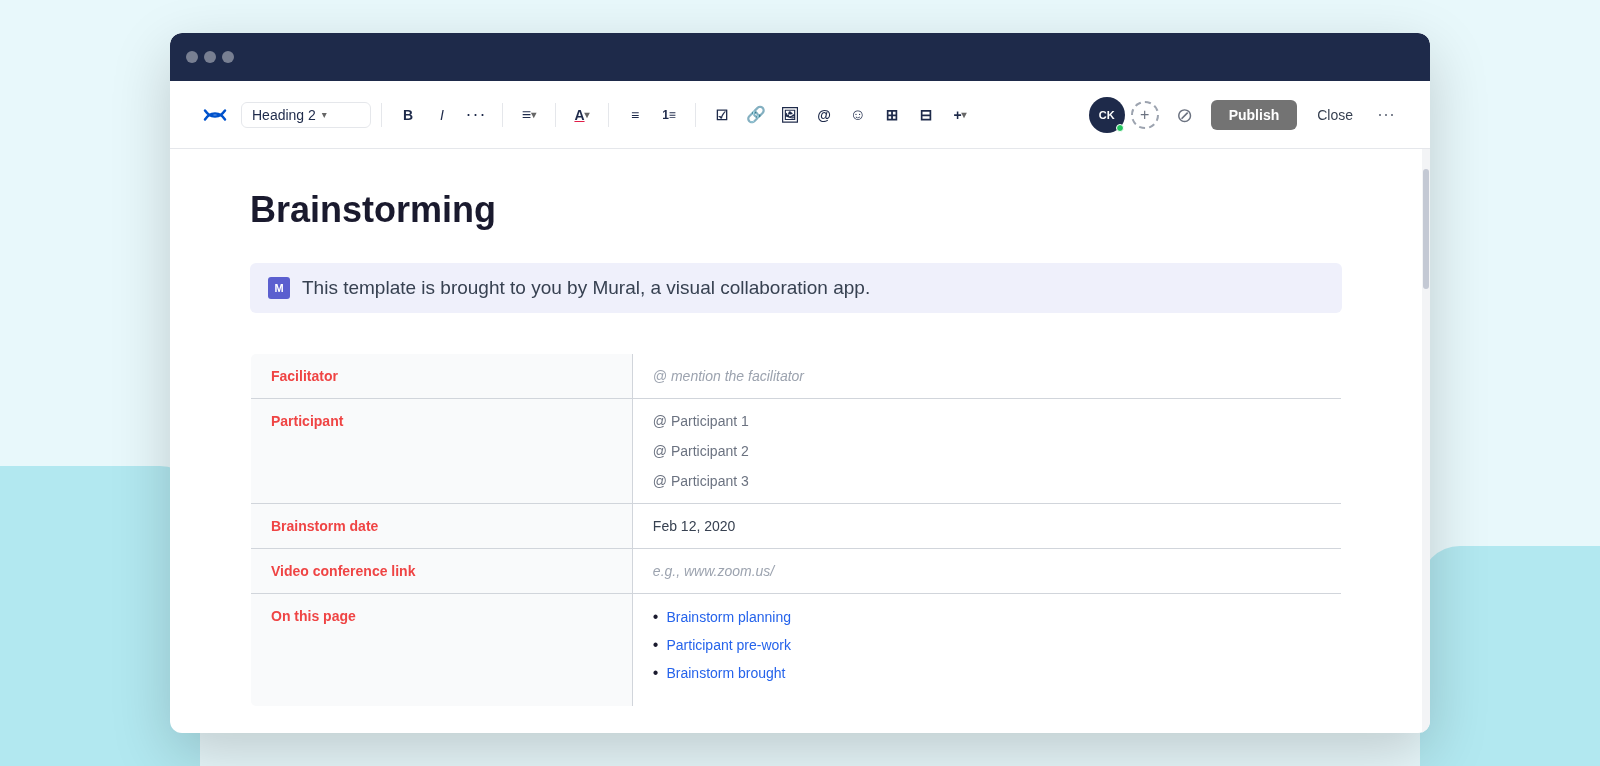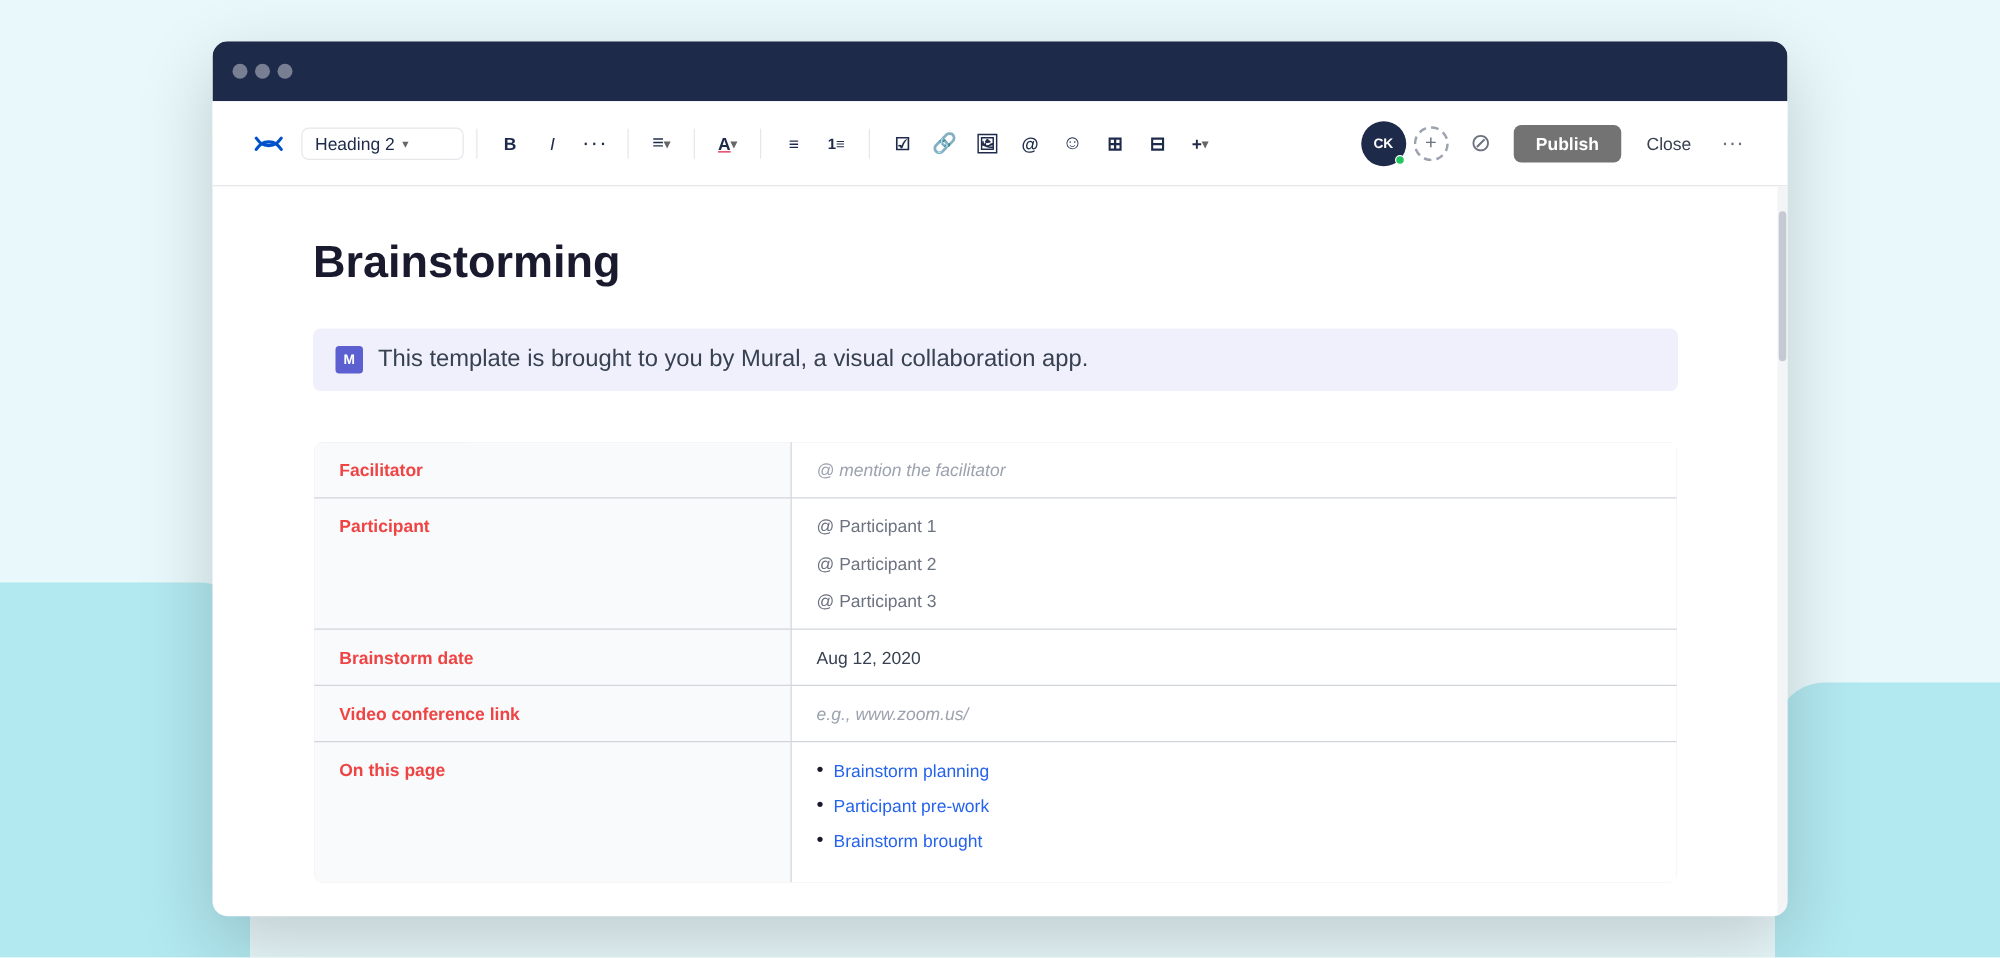--- a/index.html
+++ b/index.html
@@ -469,21 +469,21 @@
             <td>
               <div class="participants-list">
                 <p>@ Participant 1</p>
                 <p>@ Participant 2</p>
                 <p>@ Participant 3</p>
               </div>
             </td>
           </tr>
           <tr>
             <td>Brainstorm date</td>
-            <td style="color:#374151;">Aug 12, 2020</td>
+            <td style="color:#374151;">Feb 12, 2020</td>
           </tr>
           <tr>
             <td>Video conference link</td>
             <td style="color:#9ca3af;font-style:italic;">e.g., www.zoom.us/</td>
           </tr>
           <tr>
             <td>On this page</td>
             <td>
               <ul class="on-this-page-links">
                 <li>

